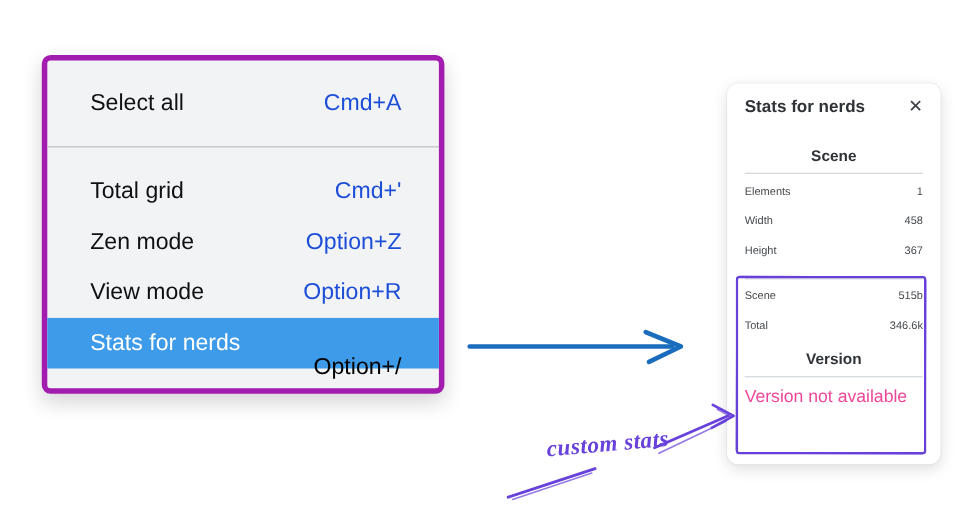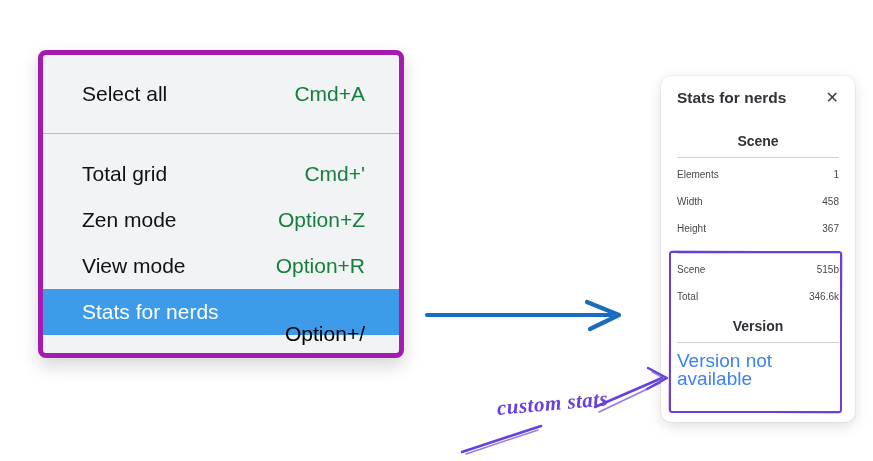--- a/index.html
+++ b/index.html
@@ -13,21 +13,21 @@
   .context-menu{
     position:absolute;left:38px;top:50px;width:366px;box-sizing:border-box;
     background:#f2f3f4;border:5px solid #a21caf;border-radius:8px;
     box-shadow:0 8px 18px rgba(0,0,0,.16);
     padding:16px 0 18px 0;
   }
   .menu-item{
     height:46px;display:flex;align-items:center;justify-content:space-between;
     padding:0 34px 0 39px;font-size:21px;color:#101113;cursor:default;
   }
-  .menu-item .shortcut{color:#15803d;}
+  .menu-item .shortcut{color:#1d4ed8;}
   .menu-item.highlighted{background:#3d9be9;color:#ffffff;}
   .menu-item.highlighted .shortcut{color:#000000;margin-top:44px;}
   .menu-divider{height:1px;background:#b7bbbf;margin:16px 0 17px 0;}
 
   
   .stats-panel{
     position:absolute;left:661px;top:76px;width:194px;height:346px;box-sizing:border-box;
     background:#ffffff;border-radius:10px;
     box-shadow:0 0 0 1px rgba(0,0,0,.04), 0 4px 14px rgba(0,0,0,.13);
     padding:13px 16px 0 16px;
@@ -47,21 +47,21 @@
   .h-version{margin-top:8px;}
   .rule{height:1px;background:#cdd3d9;margin-top:8px;}
   .rule-storage{margin-top:11px;}
   .stat-row{
     display:flex;justify-content:space-between;align-items:center;
     font-size:10px;line-height:27px;color:#45494d;
   }
   .rows-scene{margin-top:3px;}
   .rows-storage{margin-top:2px;}
   .stat-value{text-align:right;}
-  .version-note{font-size:19px;line-height:18px;margin-top:9px;color:#3b82f6;}
+  .version-note{font-size:16px;line-height:18px;margin-top:9px;color:#ec4899;}
 
   
   .annotation-box{
     position:absolute;left:669px;top:251px;width:173px;height:162px;box-sizing:border-box;
     border:2px solid #6741d9;border-radius:3px;pointer-events:none;
   }
   .annotation-box::before{
     content:"";position:absolute;inset:-2px;border:1.5px solid rgba(103,65,217,.45);
     border-radius:4px;transform:rotate(.5deg);
   }

